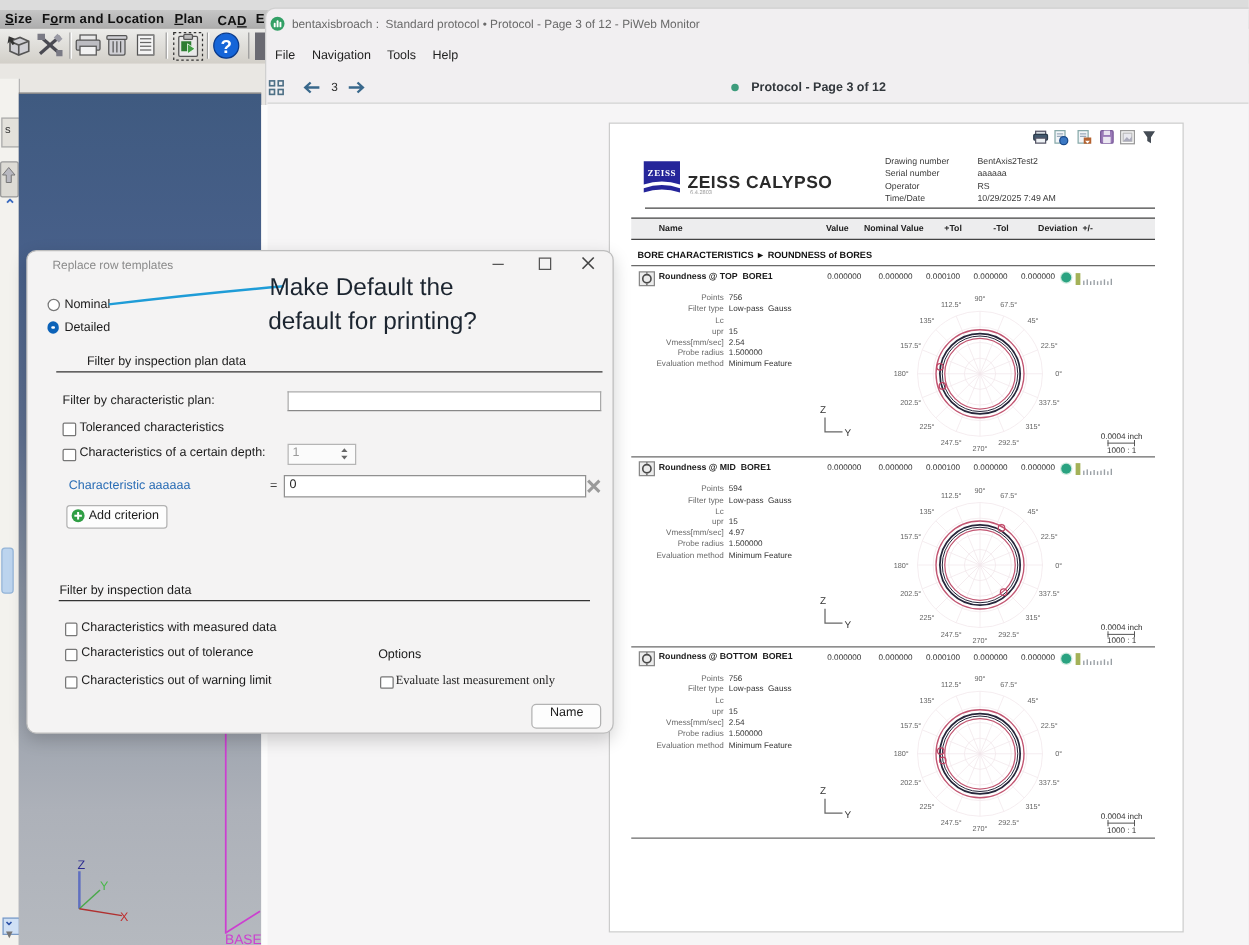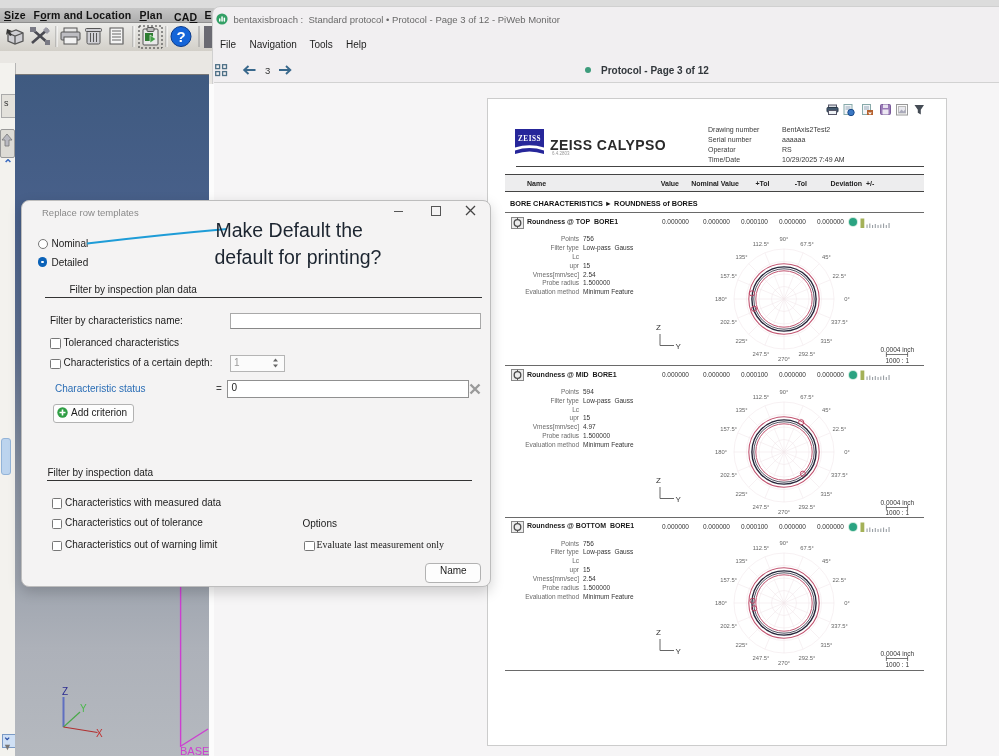--- a/index.html
+++ b/index.html
@@ -489,33 +489,33 @@
 <div class="abs" style="left:16.5px;top:57.5px;width:9.5px;height:9.5px;border-radius:50%;background:#0b62b8;"></div>
 <div class="abs" style="left:20px;top:61px;width:2.5px;height:2.5px;border-radius:50%;background:#fff;"></div>
 <div class="t" style="left:30.5px;top:57px;font-size:10px;color:#1b1b1b;font-weight:normal;">Detailed</div>
 <svg style="left:64px;top:27px;" width="145" height="18" viewBox="0 0 145 18">
 <path d="M2 16.5 C 40 12, 90 6.5, 142 2" fill="none" stroke="#1e9cd7" stroke-width="2"></path>
     </svg>
 <div class="t" style="left:193.5px;top:46px;font-size:19.5px;color:#1c2530;font-weight:normal;">default for printing?</div>
 <div class="t" style="left:194.5px;top:19px;font-size:19.5px;color:#1c2530;font-weight:normal;">Make Default the</div>
 <div class="t" style="left:25.5px;top:84px;font-size:10px;color:#1b1b1b;font-weight:normal;margin-left:23px;">Filter by inspection plan data</div>
 <div class="abs" style="left:23.5px;top:97.5px;width:437px;height:1px;background:#333;"></div>
-<div class="t" style="left:29px;top:115.5px;font-size:10px;color:#1b1b1b;font-weight:normal;">Filter by characteristics name:</div>
+<div class="t" style="left:29px;top:115.5px;font-size:10px;color:#1b1b1b;font-weight:normal;">Filter by characteristic plan:</div>
 <div class="abs" style="left:209px;top:113px;width:249px;height:14px;background:#fff;border:1px solid #a9a9a9;border-bottom-color:#888;"></div>
 <div class="abs" style="left:29px;top:138.5px;width:8.5px;height:8.5px;border:1px solid #777;border-radius:1.5px;background:#fff;"></div>
 <div class="t" style="left:42.5px;top:137.3px;font-size:10px;color:#1b1b1b;font-weight:normal;">Toleranced characteristics</div>
 <div class="abs" style="left:29px;top:159px;width:8.5px;height:8.5px;border:1px solid #777;border-radius:1.5px;background:#fff;"></div>
 <div class="t" style="left:42.5px;top:157.8px;font-size:10px;color:#1b1b1b;font-weight:normal;">Characteristics of a certain depth:</div>
 <div class="abs" style="left:209px;top:155.5px;width:53px;height:15px;background:#fbfbfb;border:1px solid #b5b5b5;"></div>
 <div class="t" style="left:213px;top:157.5px;font-size:10px;color:#9a9a9a;font-weight:normal;">1</div>
 <svg style="left:250px;top:158.5px;" width="9" height="10" viewBox="0 0 9 10">
 <path d="M4.5 0.5 L7 3.5 L2 3.5 Z" fill="#666"></path>
       <path d="M4.5 9.5 L7 6.5 L2 6.5 Z" fill="#666"></path>
     </svg>
-<div class="t" style="left:34px;top:183px;font-size:10px;color:#2a6db5;font-weight:normal;">Characteristic status</div>
+<div class="t" style="left:34px;top:183px;font-size:10px;color:#2a6db5;font-weight:normal;">Characteristic aaaaaa</div>
 <div class="t" style="left:195px;top:183.5px;font-size:10px;color:#444;font-weight:normal;">=</div>
 <div class="abs" style="left:206px;top:180px;width:239.5px;height:16px;background:#fff;border:1px solid #909090;"></div>
 <div class="t" style="left:210.5px;top:182.5px;font-size:10px;color:#222;font-weight:normal;">0</div>
 <svg style="left:448px;top:183px;" width="12" height="12" viewBox="0 0 12 12">
 <path d="M1.5 1.5 L10.5 10.5 M10.5 1.5 L1.5 10.5" stroke="#9a9a9a" stroke-width="2.4"></path>
     </svg>
 <div class="abs" style="left:31.5px;top:204.5px;width:79px;height:17px;background:#fdfdfd;border:1px solid #b2b2b2;border-radius:3px;"></div>
 <svg style="left:35.5px;top:207.5px;" width="11" height="11" viewBox="0 0 11 11">
 <circle cx="5.5" cy="5.5" r="5.2" fill="#2f9e44"></circle>
 <path d="M5.5 2.5 L5.5 8.5 M2.5 5.5 L8.5 5.5" stroke="#fff" stroke-width="1.6"></path>

